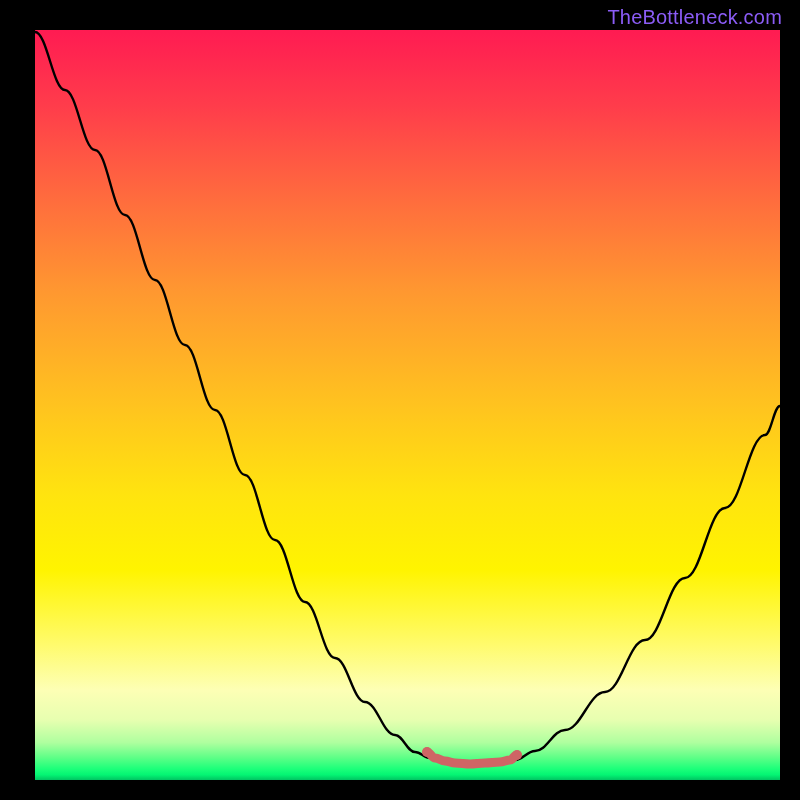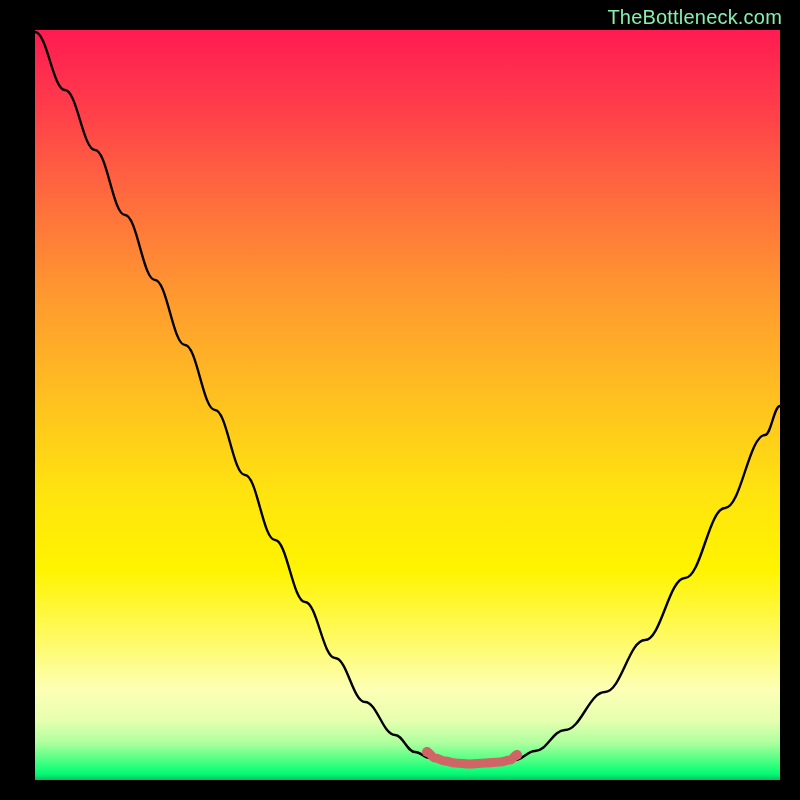--- a/index.html
+++ b/index.html
@@ -57,21 +57,21 @@
     top: 0;
     width: 100%;
     height: 100%;
   }
   .watermark {
     position: absolute;
     top: 6px;
     right: 18px;
     font-family: Arial, Helvetica, sans-serif;
     font-size: 20px;
-    color: #86efac;
+    color: #8b5cf6;
     font-weight: 500;
     letter-spacing: 0.2px;
   }
 </style>
 </head>
 <body>
 
 <div class="frame">
   <div class="watermark">TheBottleneck.com</div>
 

